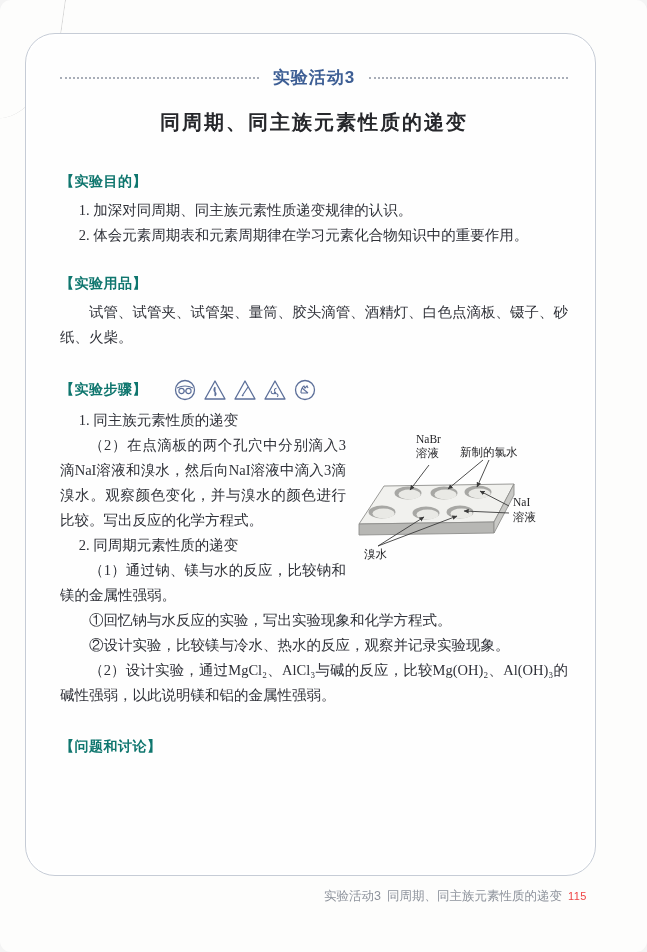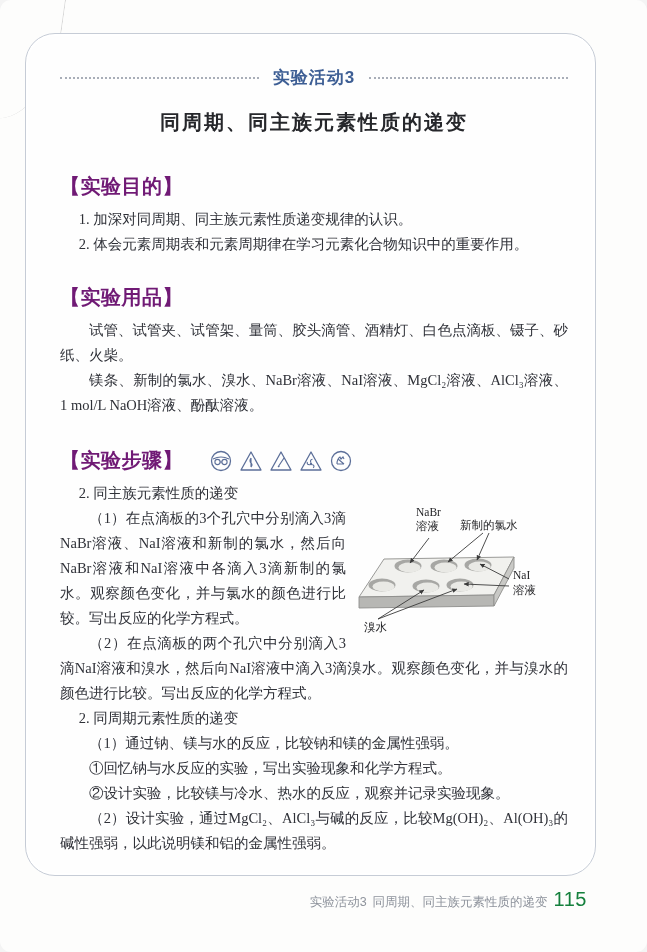--- a/index.html
+++ b/index.html
@@ -37,21 +37,21 @@
     font-family: "Liberation Sans", "DejaVu Sans", sans-serif;
     font-weight: bold; font-size: 17px; color: #3d5e94;
     padding: 0 14px; letter-spacing: 1px; white-space: nowrap;
   }
   .doc-title {
     text-align: center; margin-top: 21px;
     font-size: 20px; font-weight: 600; letter-spacing: 2px; color: #26272b;
   }
   .sec-heading {
     font-family: "Liberation Sans", "DejaVu Sans", sans-serif;
-    font-weight: bold; font-size: 20px; color: #701a75;
+    font-weight: bold; font-size: 14px; color: #0f766e;
     letter-spacing: 0.5px;
   }
   .heading-row { display: flex; align-items: center; gap: 24px; }
   .safety-icons { display: flex; gap: 6px; margin-left: 2px; }
   .safety-icons svg { display: block; }
   p { font-size: 14.5px; line-height: 25px; }
   .item  { text-indent: 1.3em; }
   .para  { text-indent: 2em; text-align: justify; }
   .sub   { text-indent: 2em; }
   .mt-purpose   { margin-top: 37px; }
@@ -63,21 +63,21 @@
     float: right; width: 212px; height: 142px;
     margin: -4px 0 2px 10px;
     text-decoration: underline;
   }
   .footer {
     position: absolute; top: 888px; right: 60px;
     font-family: "Liberation Sans", "DejaVu Sans", sans-serif;
     font-size: 12.5px; color: #8e939c; display: flex; align-items: baseline; gap: 6px;
     white-space: nowrap;
   }
-  .footer .pageno { font-size: 20px; color: #15803d; letter-spacing: 0.5px; }
+  .footer .pageno { font-size: 11px; color: #ef4444; letter-spacing: 0.5px; }
 </style>
 </head>
 <body>
 
 <div class="sheet">
   <div class="curl"></div>
 
   <div class="frame">
 
     <div class="band">
@@ -93,21 +93,20 @@
       <div class="after-heading">
         <p class="item">1. 加深对同周期、同主族元素性质递变规律的认识。</p>
         <p class="item">2. 体会元素周期表和元素周期律在学习元素化合物知识中的重要作用。</p>
       </div>
     </div>
 
     <div class="mt-supplies">
       <div class="sec-heading">【实验用品】</div>
       <div class="after-heading">
         <p class="para">试管、试管夹、试管架、量筒、胶头滴管、酒精灯、白色点滴板、镊子、砂纸、火柴。</p>
-        <p class="para">镁条、新制的氯水、溴水、NaBr溶液、NaI溶液、MgCl₂溶液、AlCl₃溶液、1 mol/L NaOH溶液、酚酞溶液。</p>
       </div>
     </div>
 
     <div class="mt-procedure">
       <div class="heading-row">
         <div class="sec-heading">【实验步骤】</div>
         <div class="safety-icons">
 
           <svg width="24" height="22" viewBox="0 0 24 22">
             <circle cx="12" cy="11" r="9.5" fill="none" stroke="#5c6f99" stroke-width="1.3"></circle>
@@ -133,21 +132,21 @@
           </svg>
 
           <svg width="24" height="22" viewBox="0 0 24 22">
             <circle cx="12" cy="11" r="9.5" fill="none" stroke="#5c6f99" stroke-width="1.3"></circle>
             <path d="M8 14 q0 -5 3 -7 l1 2 l2 -2 l1 2 M8 14 h7 M9 9 l6 5" fill="none" stroke="#5c6f99" stroke-width="1.1"></path>
           </svg>
         </div>
       </div>
 
       <div class="after-heading">
-        <p class="sub" style="text-indent:1.3em">2. 同主族元素性质的递变</p>
+        <p class="sub" style="text-indent:1.3em">1. 同主族元素性质的递变</p>
 
         <div class="figure-float">
           <svg width="212" height="142" viewBox="0 0 212 142">
             <defs>
               <marker id="ah" markerWidth="7" markerHeight="7" refX="5.2" refY="2.6" orient="auto">
                 <path d="M0,0 L5.5,2.6 L0,5.2 Z" fill="#3a3a3a"></path>
               </marker>
             </defs>
 
             <g>
@@ -184,21 +183,20 @@
               <text x="60" y="14">NaBr</text>
               <text x="60" y="28">溶液</text>
               <text x="104" y="27">新制的氯水</text>
               <text x="157" y="77">NaI</text>
               <text x="157" y="92">溶液</text>
               <text x="8" y="129">溴水</text>
             </g>
           </svg>
         </div>
 
-        <p class="para">（1）在点滴板的3个孔穴中分别滴入3滴NaBr溶液、NaI溶液和新制的氯水，然后向NaBr溶液和NaI溶液中各滴入3滴新制的氯水。观察颜色变化，并与氯水的颜色进行比较。写出反应的化学方程式。</p>
         <p class="para">（2）在点滴板的两个孔穴中分别滴入3滴NaI溶液和溴水，然后向NaI溶液中滴入3滴溴水。观察颜色变化，并与溴水的颜色进行比较。写出反应的化学方程式。</p>
         <p class="sub" style="text-indent:1.3em">2. 同周期元素性质的递变</p>
         <p class="para">（1）通过钠、镁与水的反应，比较钠和镁的金属性强弱。</p>
         <p class="para">①回忆钠与水反应的实验，写出实验现象和化学方程式。</p>
         <p class="para">②设计实验，比较镁与冷水、热水的反应，观察并记录实验现象。</p>
         <p class="para">（2）设计实验，通过MgCl₂、AlCl₃与碱的反应，比较Mg(OH)₂、Al(OH)₃的碱性强弱，以此说明镁和铝的金属性强弱。</p>
       </div>
     </div>
 
     <div class="mt-discuss">

